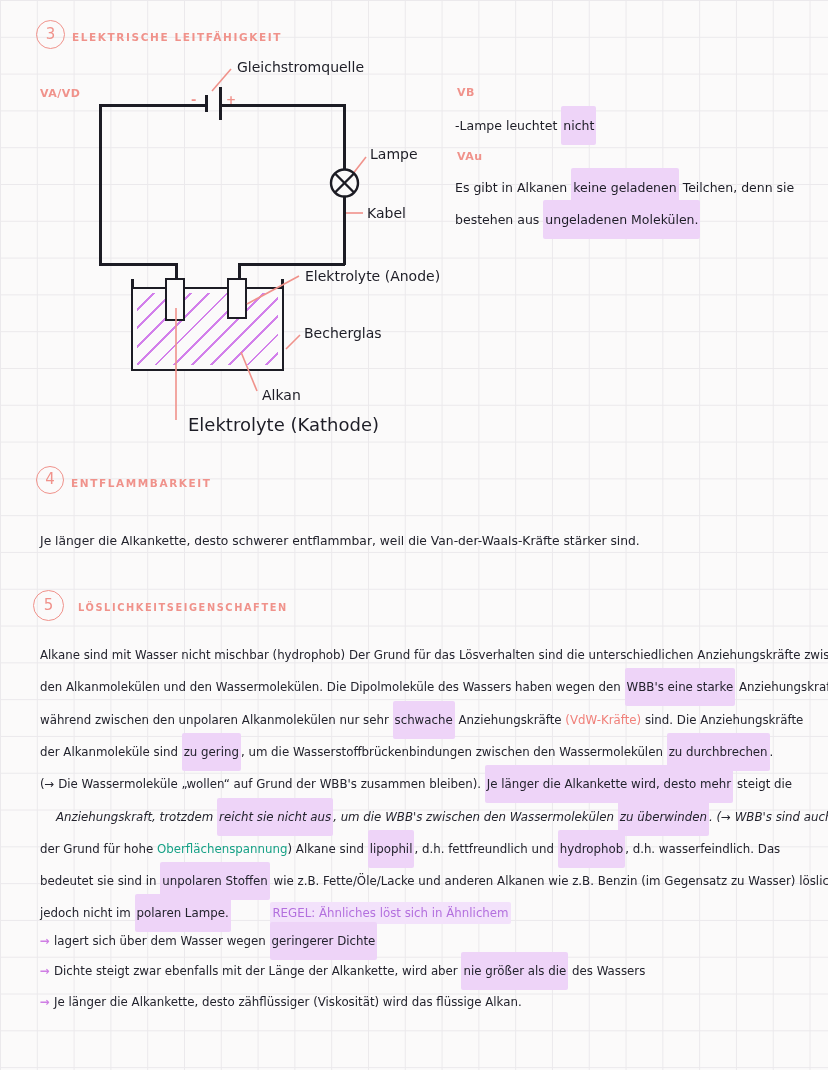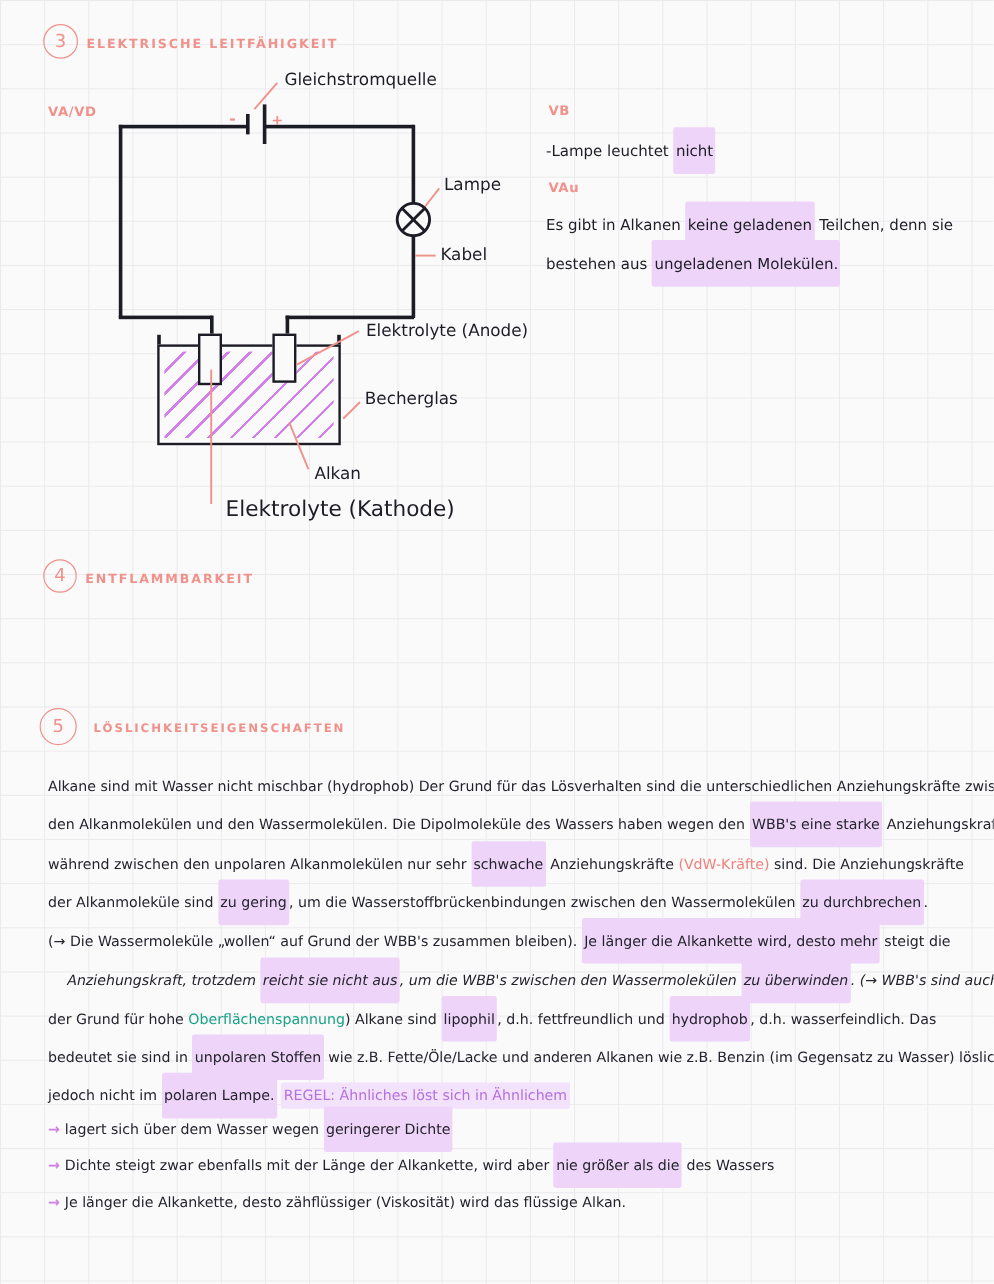--- a/index.html
+++ b/index.html
@@ -41,21 +41,21 @@
   }
   .electrode{
     box-sizing:border-box;position:absolute;width:20px;background:#fbfafa;
     border:2.5px solid #1c1c24;
   }
   
   .seg-hl{background:#eed4f8;padding:12px 2px;border-radius:2px;}
   .seg-pink{color:#f0807a;}
   .seg-teal{color:#16a186;}
   .seg-vio{color:#cf7ee4;font-weight:700;}
-  .seg-viohl{color:#b370de;background:#f3e2fb;padding:4px 2px;border-radius:2px;}
+  .seg-viohl{color:#b370de;background:#f3e2fb;padding:4px 2px;border-radius:2px;margin-left:36px;}
   svg.overlay{position:absolute;left:0;top:0;pointer-events:none;}
 </style>
 </head>
 <body>
 
 <div class="page">
 
   <div class="abs circle" style="left:36px;top:20px;">3</div>
   <div class="abs sec-title nowrap" style="left:72px;top:31px;">ELEKTRISCHE LEITFÄHIGKEIT</div>
 
@@ -117,20 +117,21 @@
   <div class="abs" style="left:0;top:0;">
     <div class="abs pink-lab nowrap" style="left:457px;top:86px;">VB</div>
     <div class="abs hand-sm nowrap" style="left:455px;top:118px;"><span>-Lampe leuchtet </span><span class="seg-hl">nicht</span></div>
     <div class="abs pink-lab nowrap" style="left:457px;top:150px;">VAu</div>
     <div class="abs hand-sm nowrap" style="left:455px;top:180px;"><span>Es gibt in Alkanen </span><span class="seg-hl">keine geladenen</span><span> Teilchen, denn sie</span></div>
     <div class="abs hand-sm nowrap" style="left:455px;top:212px;"><span>bestehen aus </span><span class="seg-hl">ungeladenen Molekülen.</span></div>
   </div>
 
   <div class="abs circle" style="left:36px;top:466px;width:28px;height:28px;line-height:25px;">4</div>
   <div class="abs sec-title nowrap" style="left:71px;top:477px;">ENTFLAMMBARKEIT</div>
+  <div class="abs nowrap" style="left:40px;top:534px;font-size:12.3px;"><span>Je länger die Alkankette, desto schwerer entflammbar, weil die Van-der-Waals-Kräfte stärker sind.</span></div>
 
   <div class="abs circle" style="left:33px;top:590px;width:31px;height:31px;line-height:28px;">5</div>
   <div class="abs sec-title nowrap" style="left:78px;top:602px;font-size:9.8px;text-align:right;">LÖSLICHKEITSEIGENSCHAFTEN</div>
 
   <div class="abs" style="left:0;top:0;">
     <div class="abs para nowrap" style="left:40px;top:650px;"><span>Alkane sind mit Wasser nicht mischbar (hydrophob) Der Grund für das Lösverhalten sind die unterschiedlichen Anziehungskräfte zwischen</span></div>
     <div class="abs para nowrap" style="left:40px;top:682px;"><span>den Alkanmolekülen und den Wassermolekülen. Die Dipolmoleküle des Wassers haben wegen den </span><span class="seg-hl">WBB's eine starke</span><span> Anziehungskraft</span></div>
     <div class="abs para nowrap" style="left:40px;top:715px;"><span>während zwischen den unpolaren Alkanmolekülen nur sehr </span><span class="seg-hl">schwache</span><span> Anziehungskräfte </span><span class="seg-pink">(VdW-Kräfte)</span><span> sind. Die Anziehungskräfte</span></div>
     <div class="abs para nowrap" style="left:40px;top:747px;"><span>der Alkanmoleküle sind </span><span class="seg-hl">zu gering</span><span>, um die Wasserstoffbrückenbindungen zwischen den Wassermolekülen </span><span class="seg-hl">zu durchbrechen</span><span>.</span></div>
     <div class="abs para nowrap" style="left:40px;top:779px;"><span>(→ Die Wassermoleküle „wollen“ auf Grund der WBB's zusammen bleiben). </span><span class="seg-hl">Je länger die Alkankette wird, desto mehr</span><span> steigt die</span></div>

